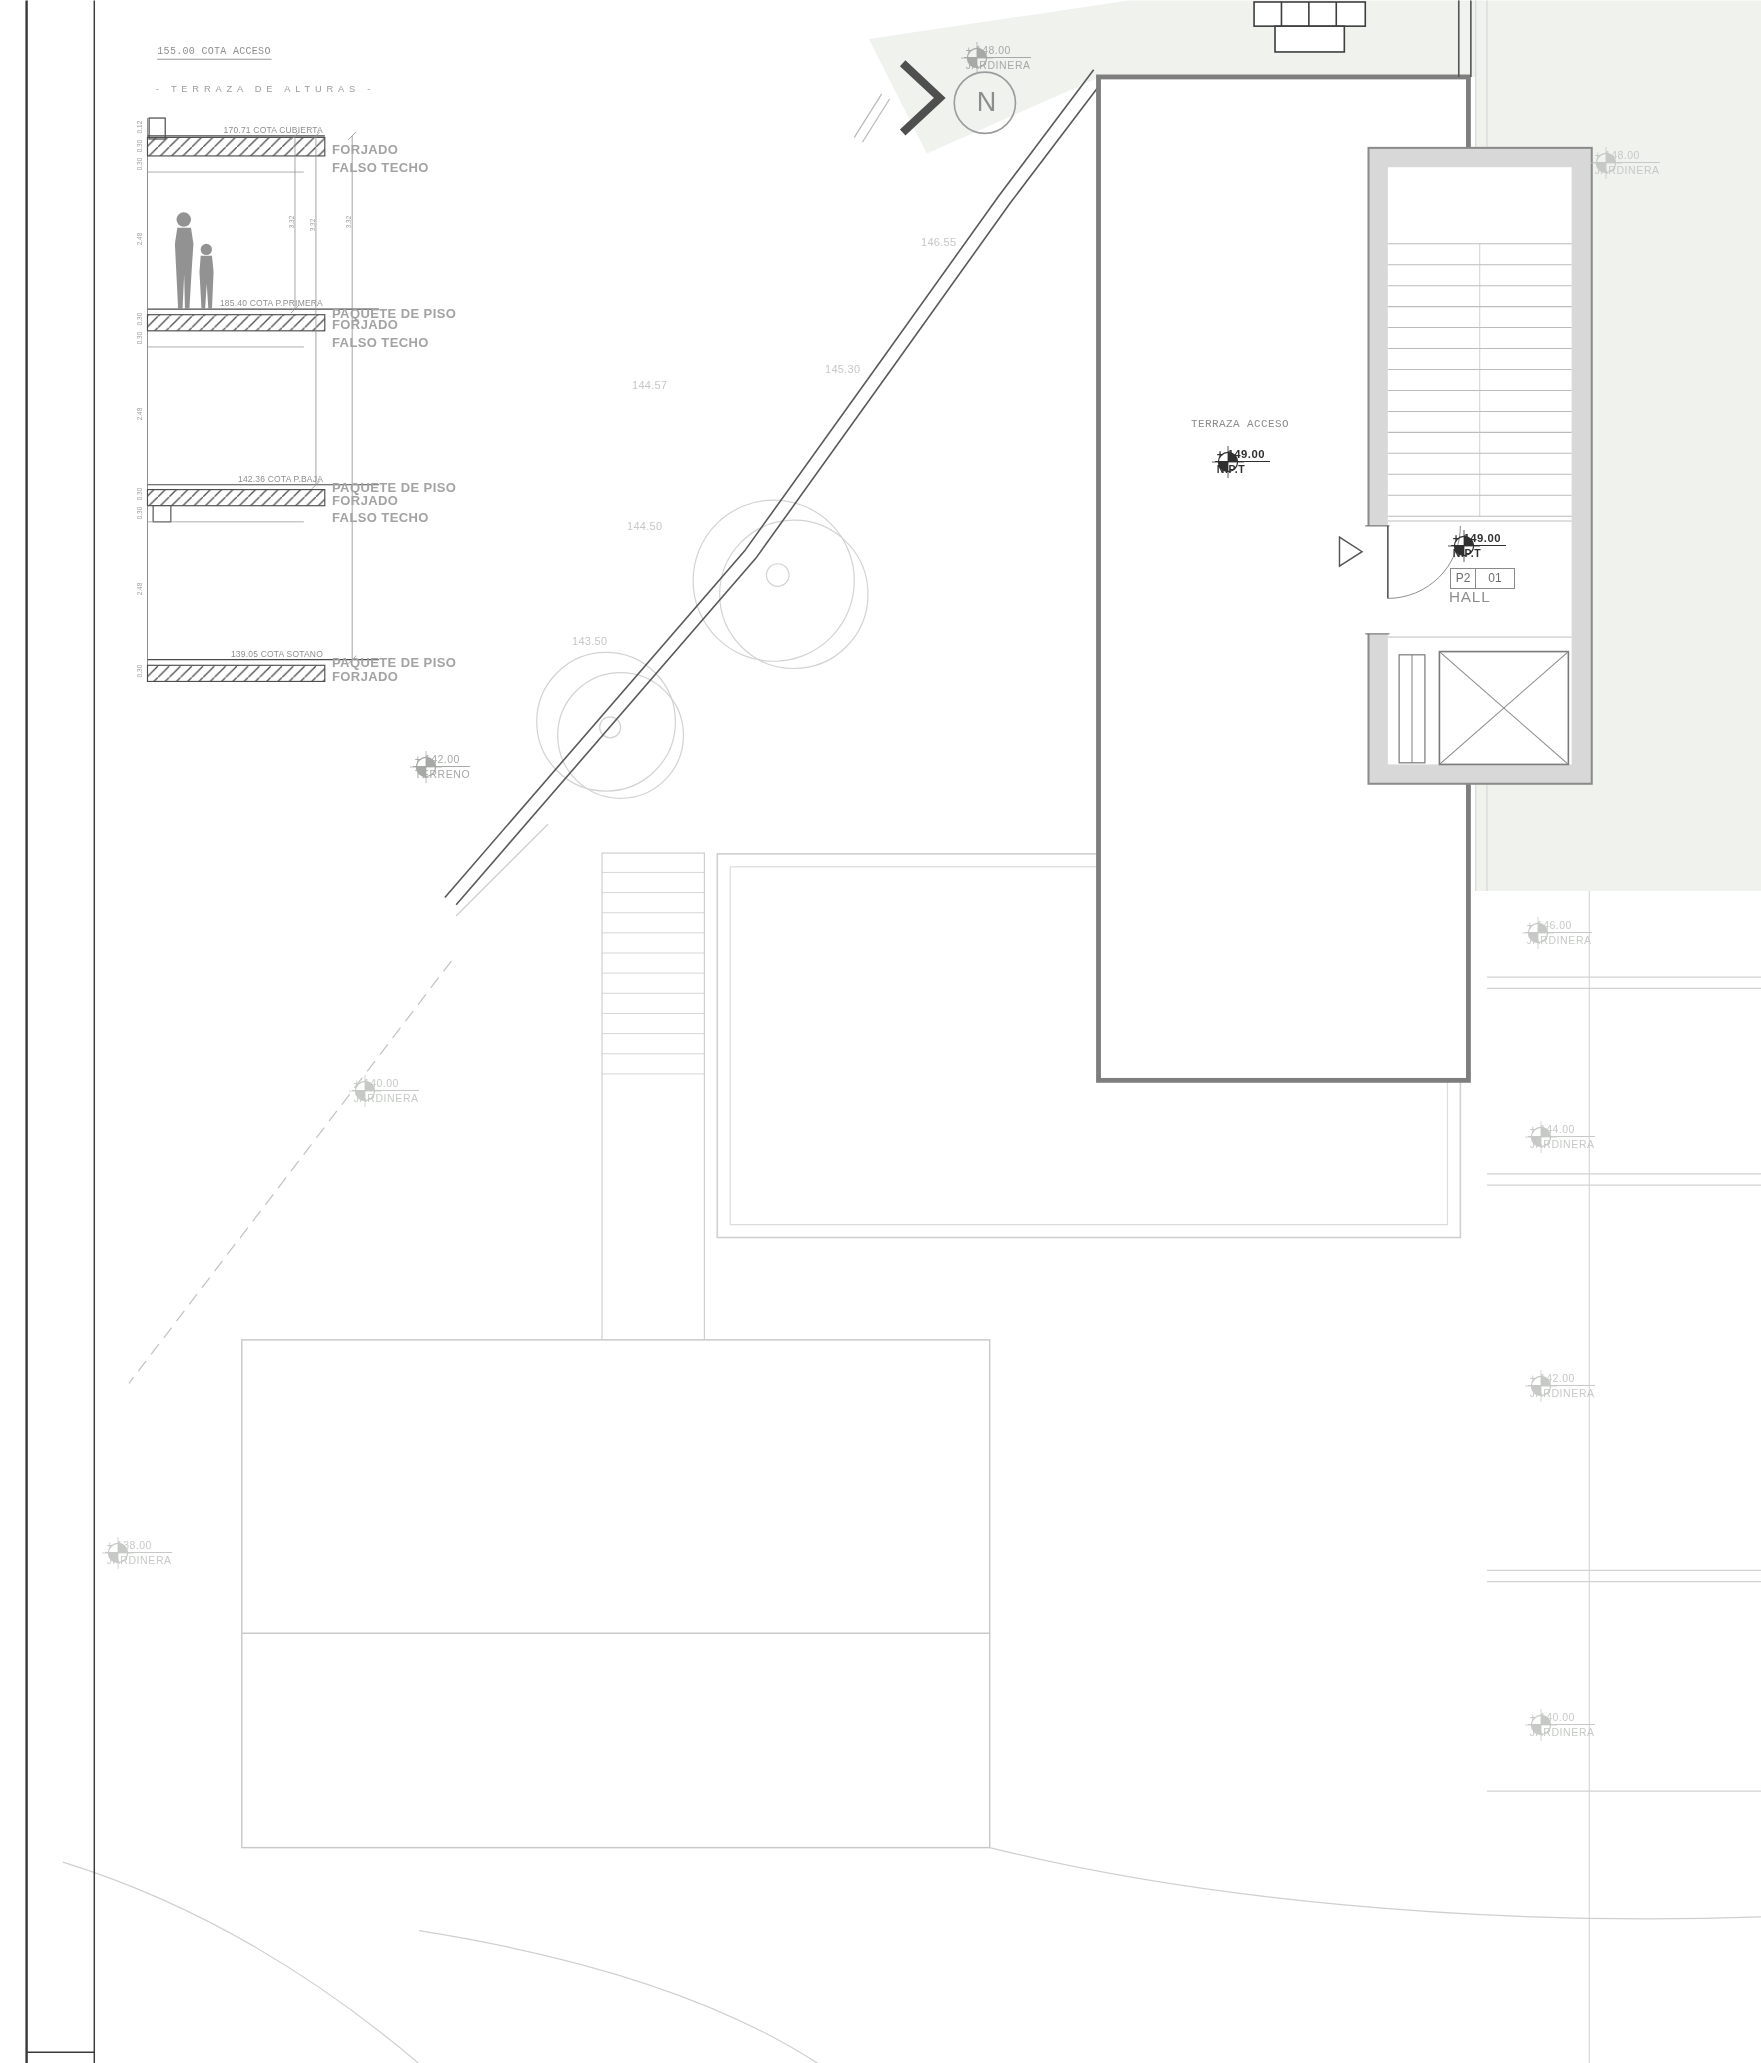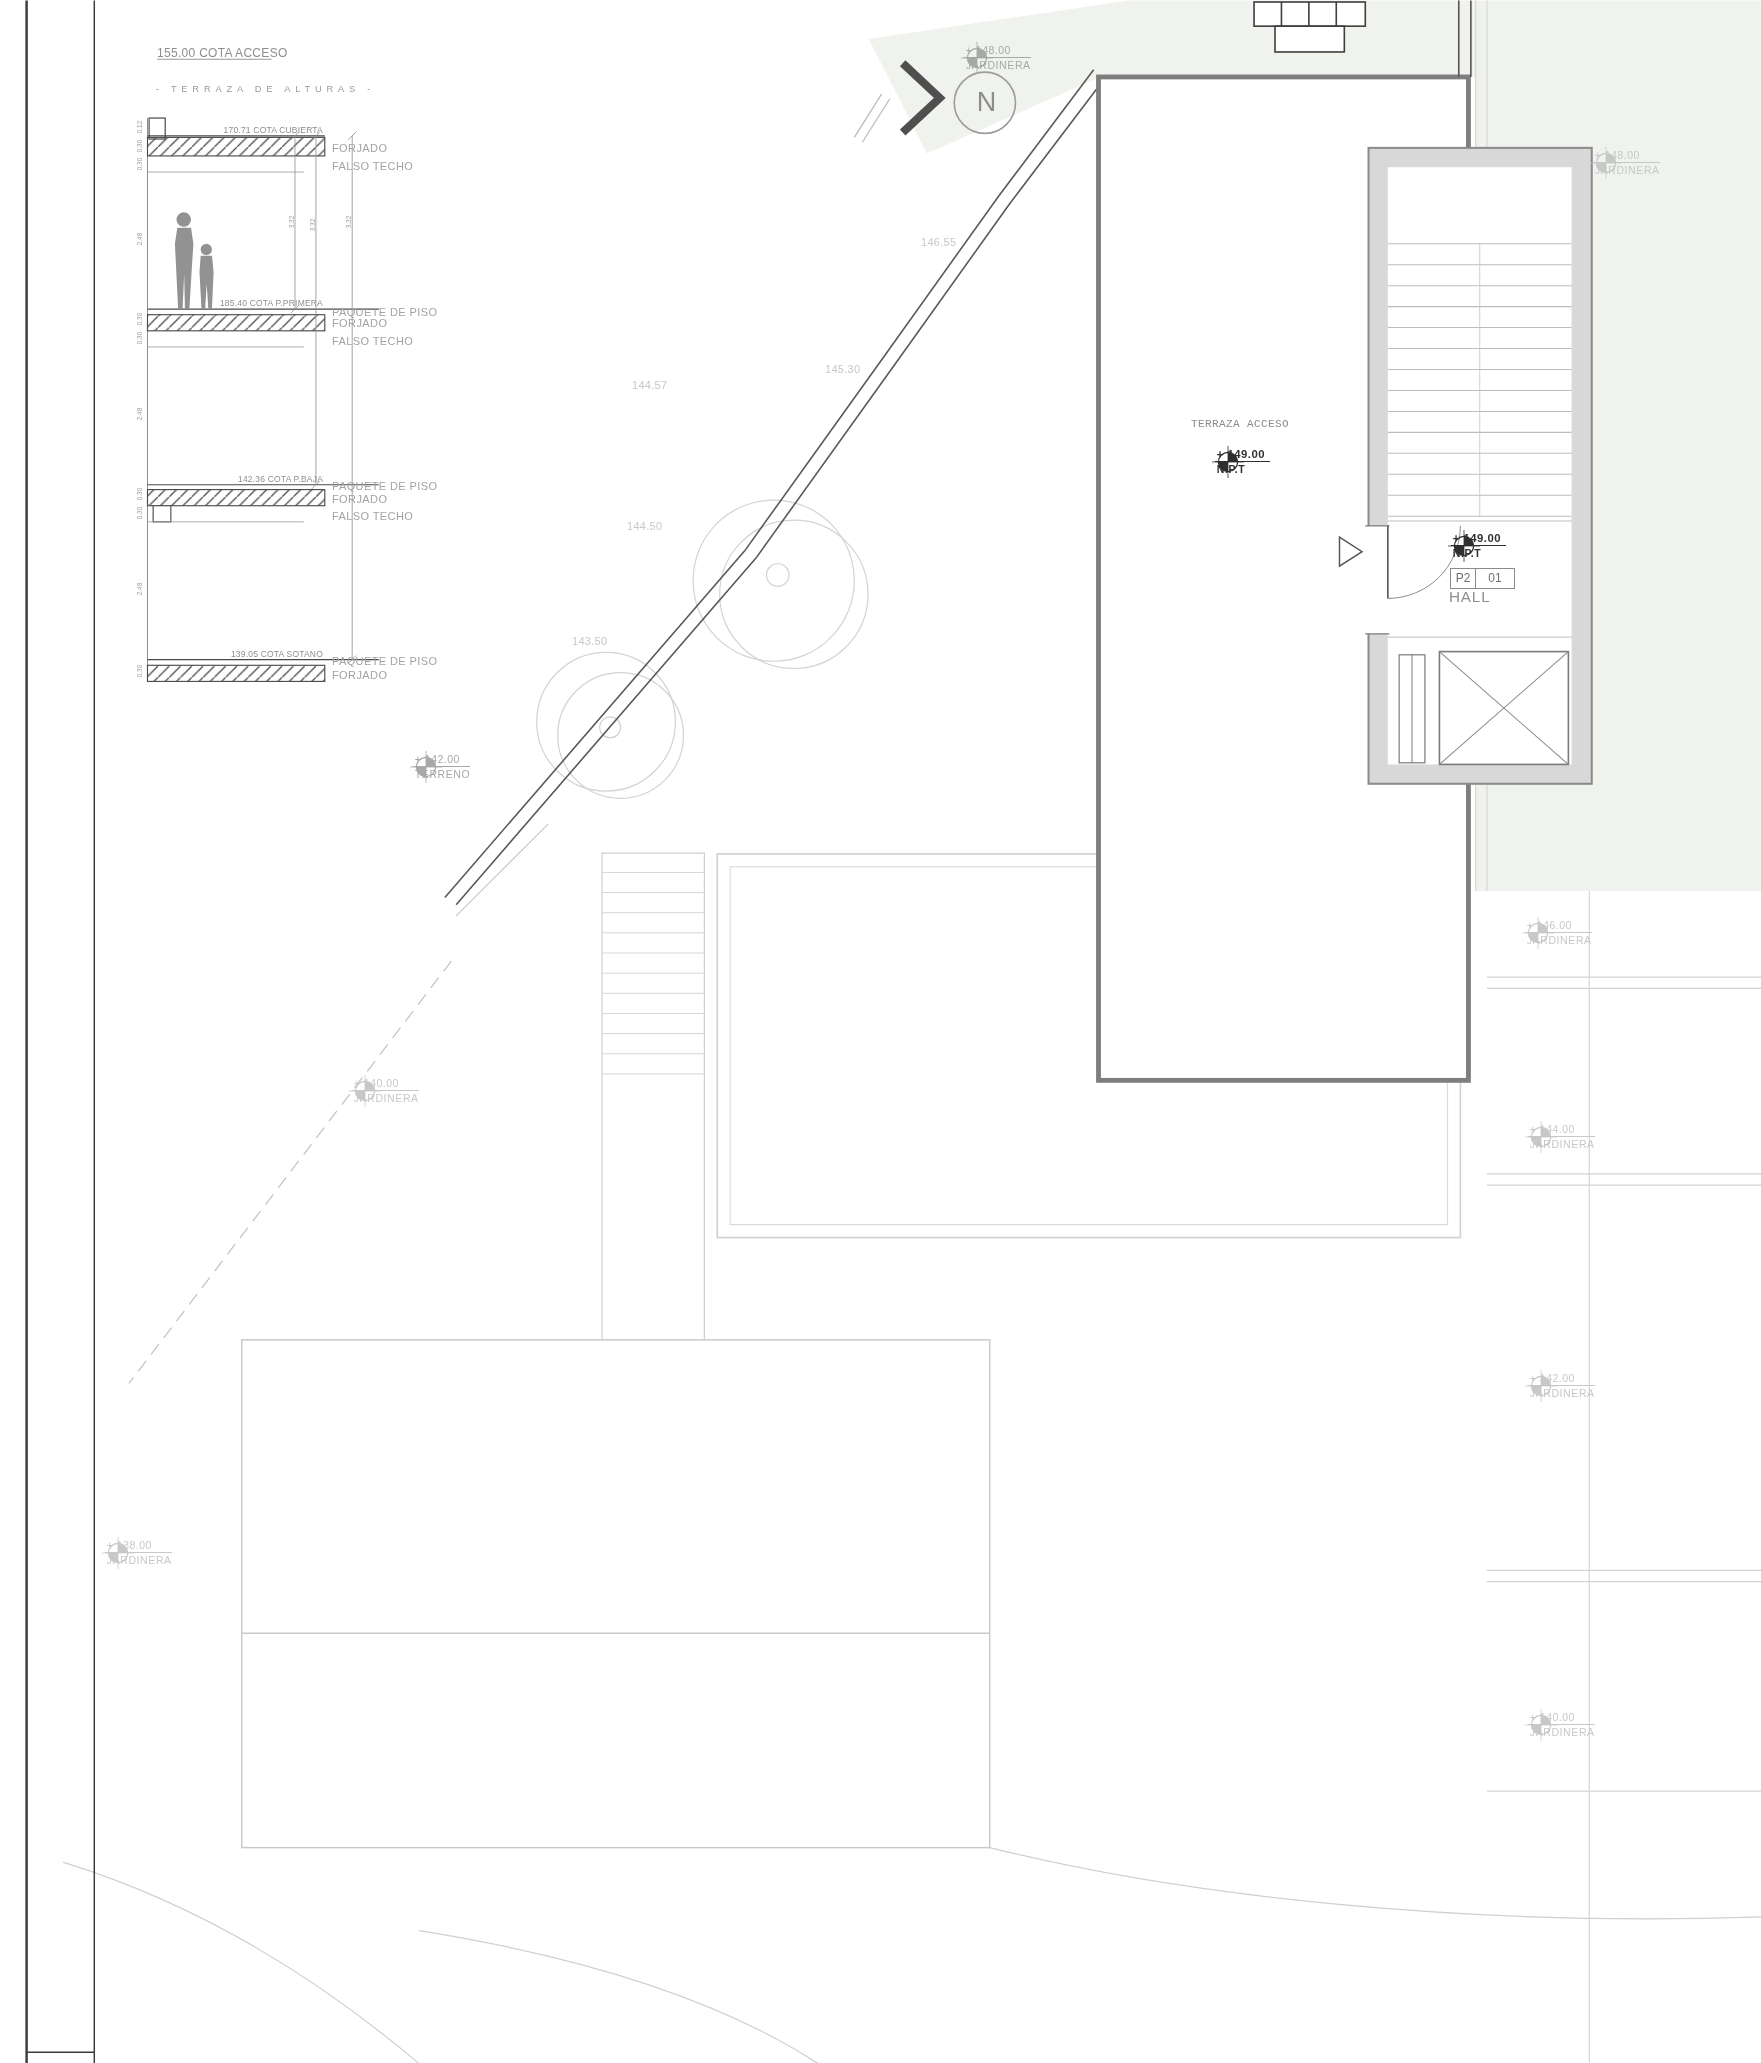--- a/index.html
+++ b/index.html
@@ -1,24 +1,24 @@
 <!DOCTYPE html>
 <html style="font-size:13px"><head>
 <meta charset="utf-8">
 <style>
   html,body{margin:0;padding:0;background:#ffffff;}
   #sheet{position:relative;width:1761px;height:2064px;background:#ffffff;overflow:hidden;
          font-family:"Liberation Sans", sans-serif;}
   svg{position:absolute;left:0;top:0;}
   .txt{position:absolute;white-space:nowrap;}
   
-  .cota-acceso{left:157px;top:46px;width:114px;font-size:12px;color:#8e8e8e;letter-spacing:0.3px;}
+  .cota-acceso{left:157px;top:46px;width:114px;text-align:center;font-size:10px;color:#8e8e8e;letter-spacing:0.3px;font-family:Liberation Mono, monospace;}
   .schema-title{left:135px;top:84px;width:261px;text-align:center;font-size:9.3px;color:#9b9b9b;letter-spacing:4.8px;}
   .cota{width:139px;text-align:right;font-size:8.5px;color:#8e8e8e;letter-spacing:0.2px;left:184px;}
-  .slab-label{left:332px;font-size:11px;color:#a3a3a3;letter-spacing:0.4px;}
+  .slab-label{left:332px;font-size:13px;color:#a3a3a3;letter-spacing:0.4px;font-weight:bold;}
   .tdim{position:absolute;font-size:6.4px;color:#9f9f9f;transform:translate(-50%,-50%) rotate(-90deg);white-space:nowrap;}
   
   .terraza{left:1191px;top:418px;width:137px;font-size:11px;color:#8c8c8c;letter-spacing:0.4px;font-family:Liberation Mono, monospace;}
   .north-n{left:971px;top:87px;width:31px;text-align:center;font-size:27px;color:#8d8d8d;}
   .contour{font-size:11px;color:#c7c7c7;letter-spacing:0.3px;}
   .hall-name{left:1449px;top:588px;width:64px;text-align:left;font-size:15.3px;color:#8f8f8f;letter-spacing:0.8px;}
   .hall-tag{position:absolute;left:1450px;top:568px;display:flex;height:18.5px;border:1.2px solid #8a8a8a;background:#fff;}
   .hall-tag .cell{display:flex;align-items:center;justify-content:center;font-size:12px;color:#6f6f6f;text-align:right;}
   .hall-tag .c1{width:24px;border-right:1.2px solid #8a8a8a;}
   .hall-tag .c2{width:38px;}

